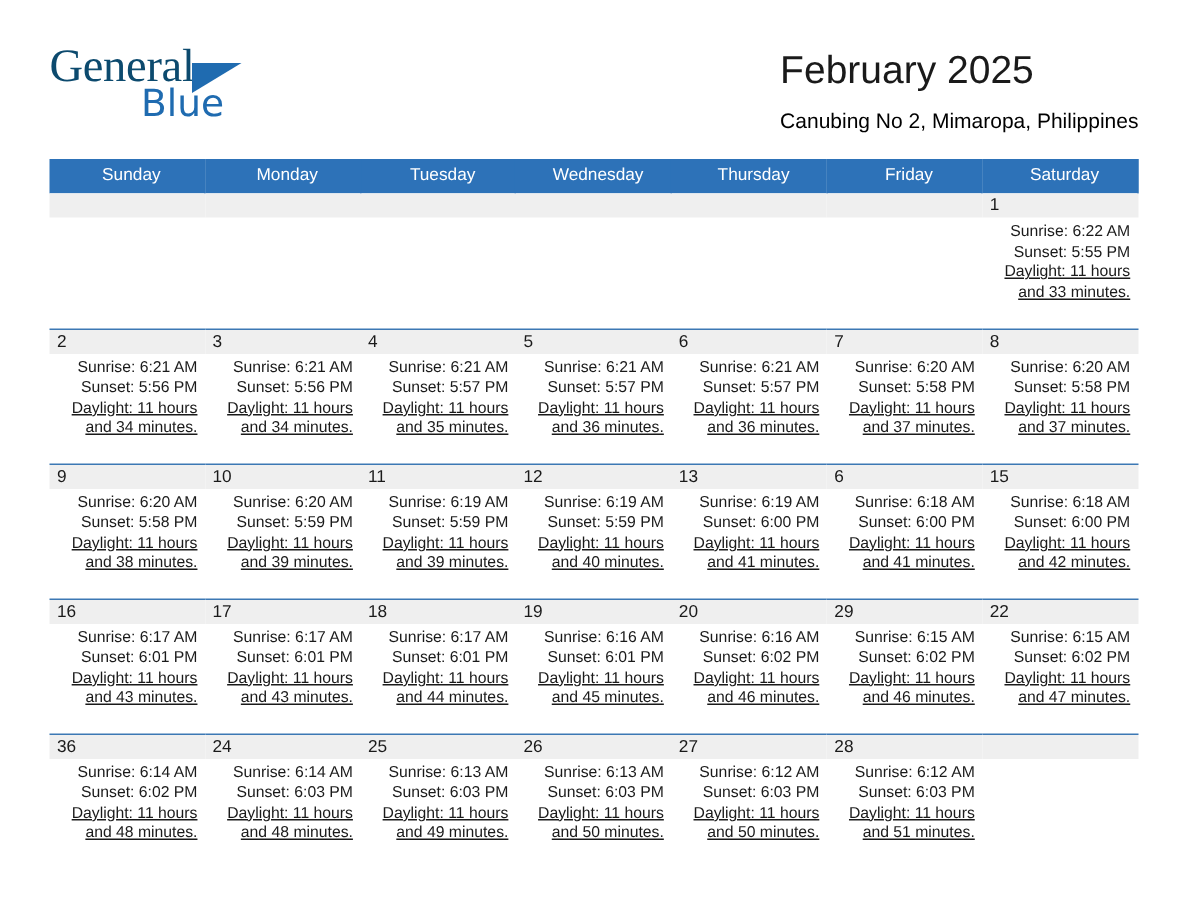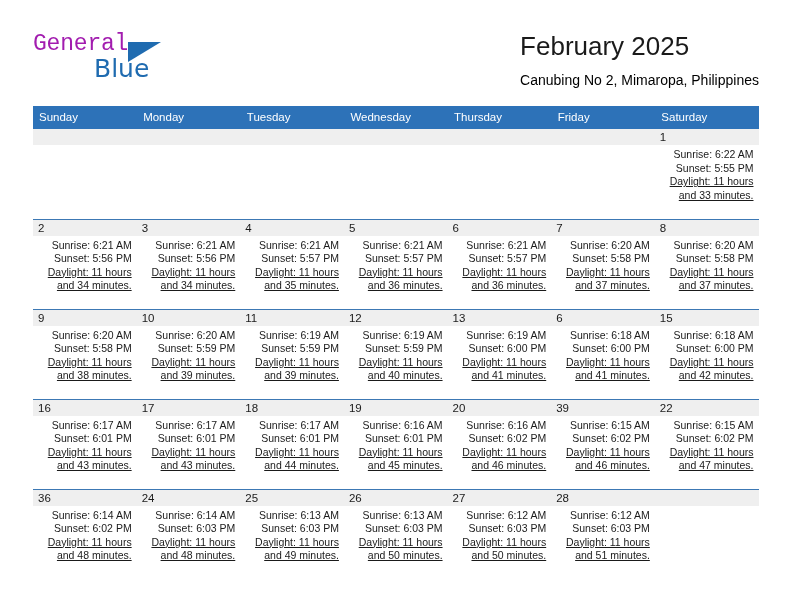--- a/index.html
+++ b/index.html
@@ -33,24 +33,24 @@
     position: absolute;
     left: 0;
     top: 0;
     width: 230px;
     height: 60px;
   }
   .logo-general {
     position: absolute;
     left: 0;
     top: 0;
-    font-size: 23px;
+    font-size: 31px;
     letter-spacing: -0.2px;
-    color: #a21caf;
-    font-family: Liberation Mono, monospace;
+    color: #0c4a6e;
+    font-family: Liberation Serif, serif;
     font-weight: 400;
     line-height: 28px;
   }
   .logo-triangle {
     position: absolute;
     left: 95px;
     top: 12px;
     width: 0;
     height: 0;
     border-left: 33px solid #1f6bb0;
@@ -96,21 +96,21 @@
     top: 106px;
     width: 726px;
     border-collapse: collapse;
     table-layout: fixed;
   }
   .calendar th {
     background: #2d72b8;
     color: #ffffff;
     font-size: 11.5px;
     font-weight: 400;
-    text-align: left;
+    text-align: center;
     padding: 5px 0 6px 6px;
     height: 19px;
     box-sizing: border-box;
     border-right: 1px solid #2d72b8;
   }
   .calendar td {
     vertical-align: top;
     padding: 0;
     height: 90px;
     background: #ffffff;
@@ -410,21 +410,21 @@
               <div class="daynum">20</div>
               <div class="info">
                 <div>Sunrise: 6:16 AM</div>
                 <div>Sunset: 6:02 PM</div>
                 <div class="wrap">Daylight: 11 hours and 46 minutes.</div>
               </div>
             </div>
           </td>
           <td>
             <div class="cell-inner">
-              <div class="daynum">39</div>
+              <div class="daynum">29</div>
               <div class="info">
                 <div>Sunrise: 6:15 AM</div>
                 <div>Sunset: 6:02 PM</div>
                 <div class="wrap">Daylight: 11 hours and 46 minutes.</div>
               </div>
             </div>
           </td>
           <td>
             <div class="cell-inner">
               <div class="daynum">22</div>

